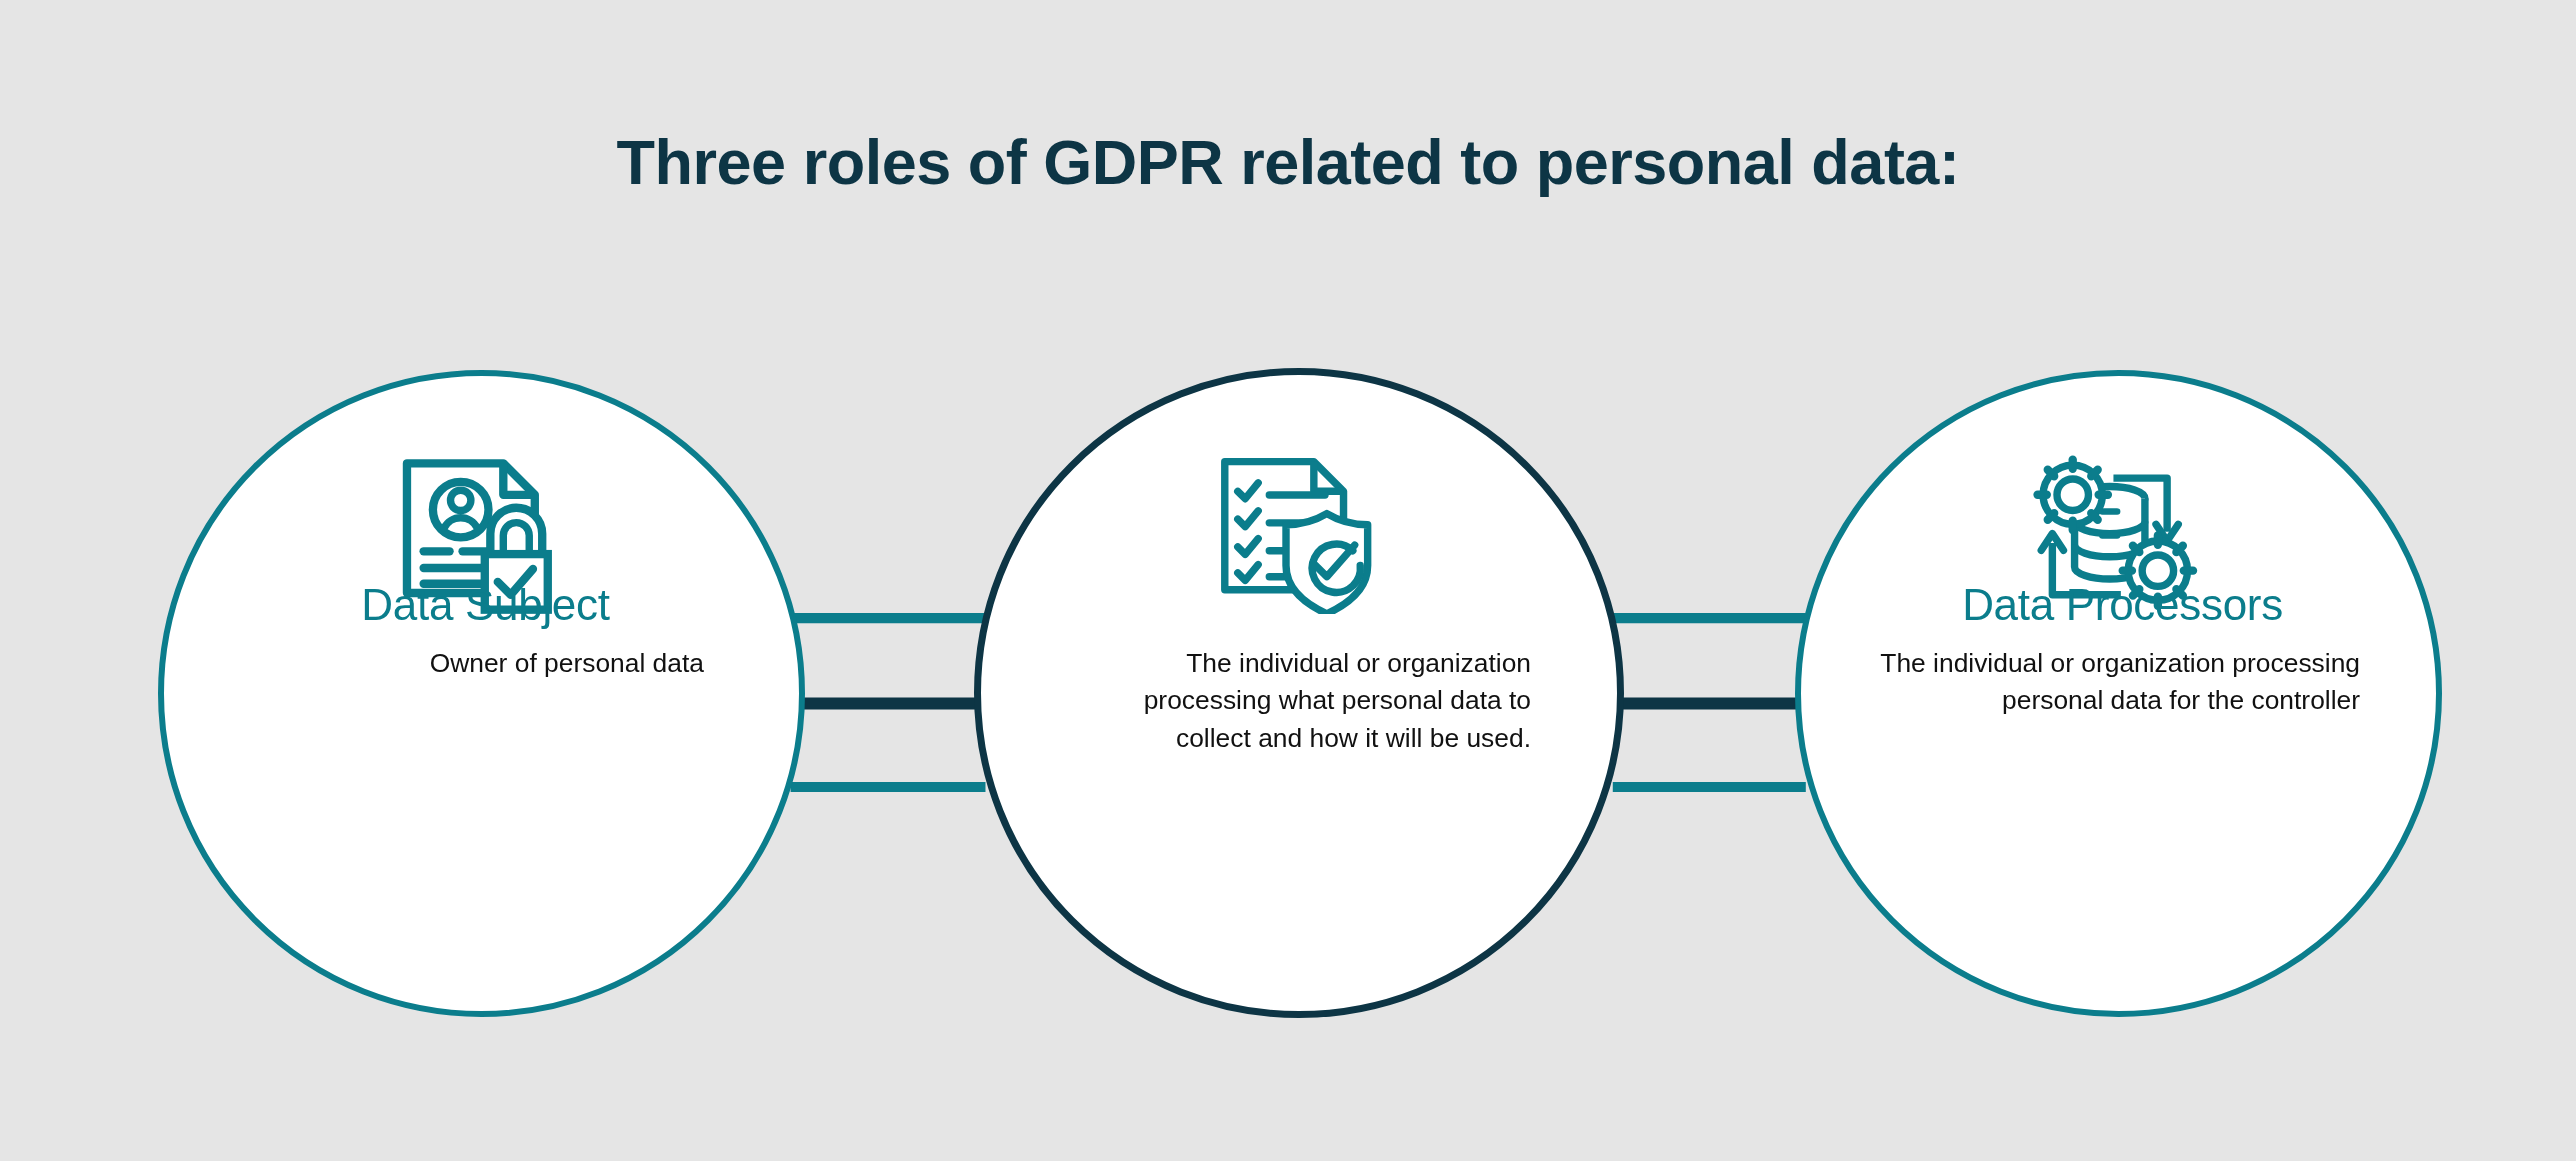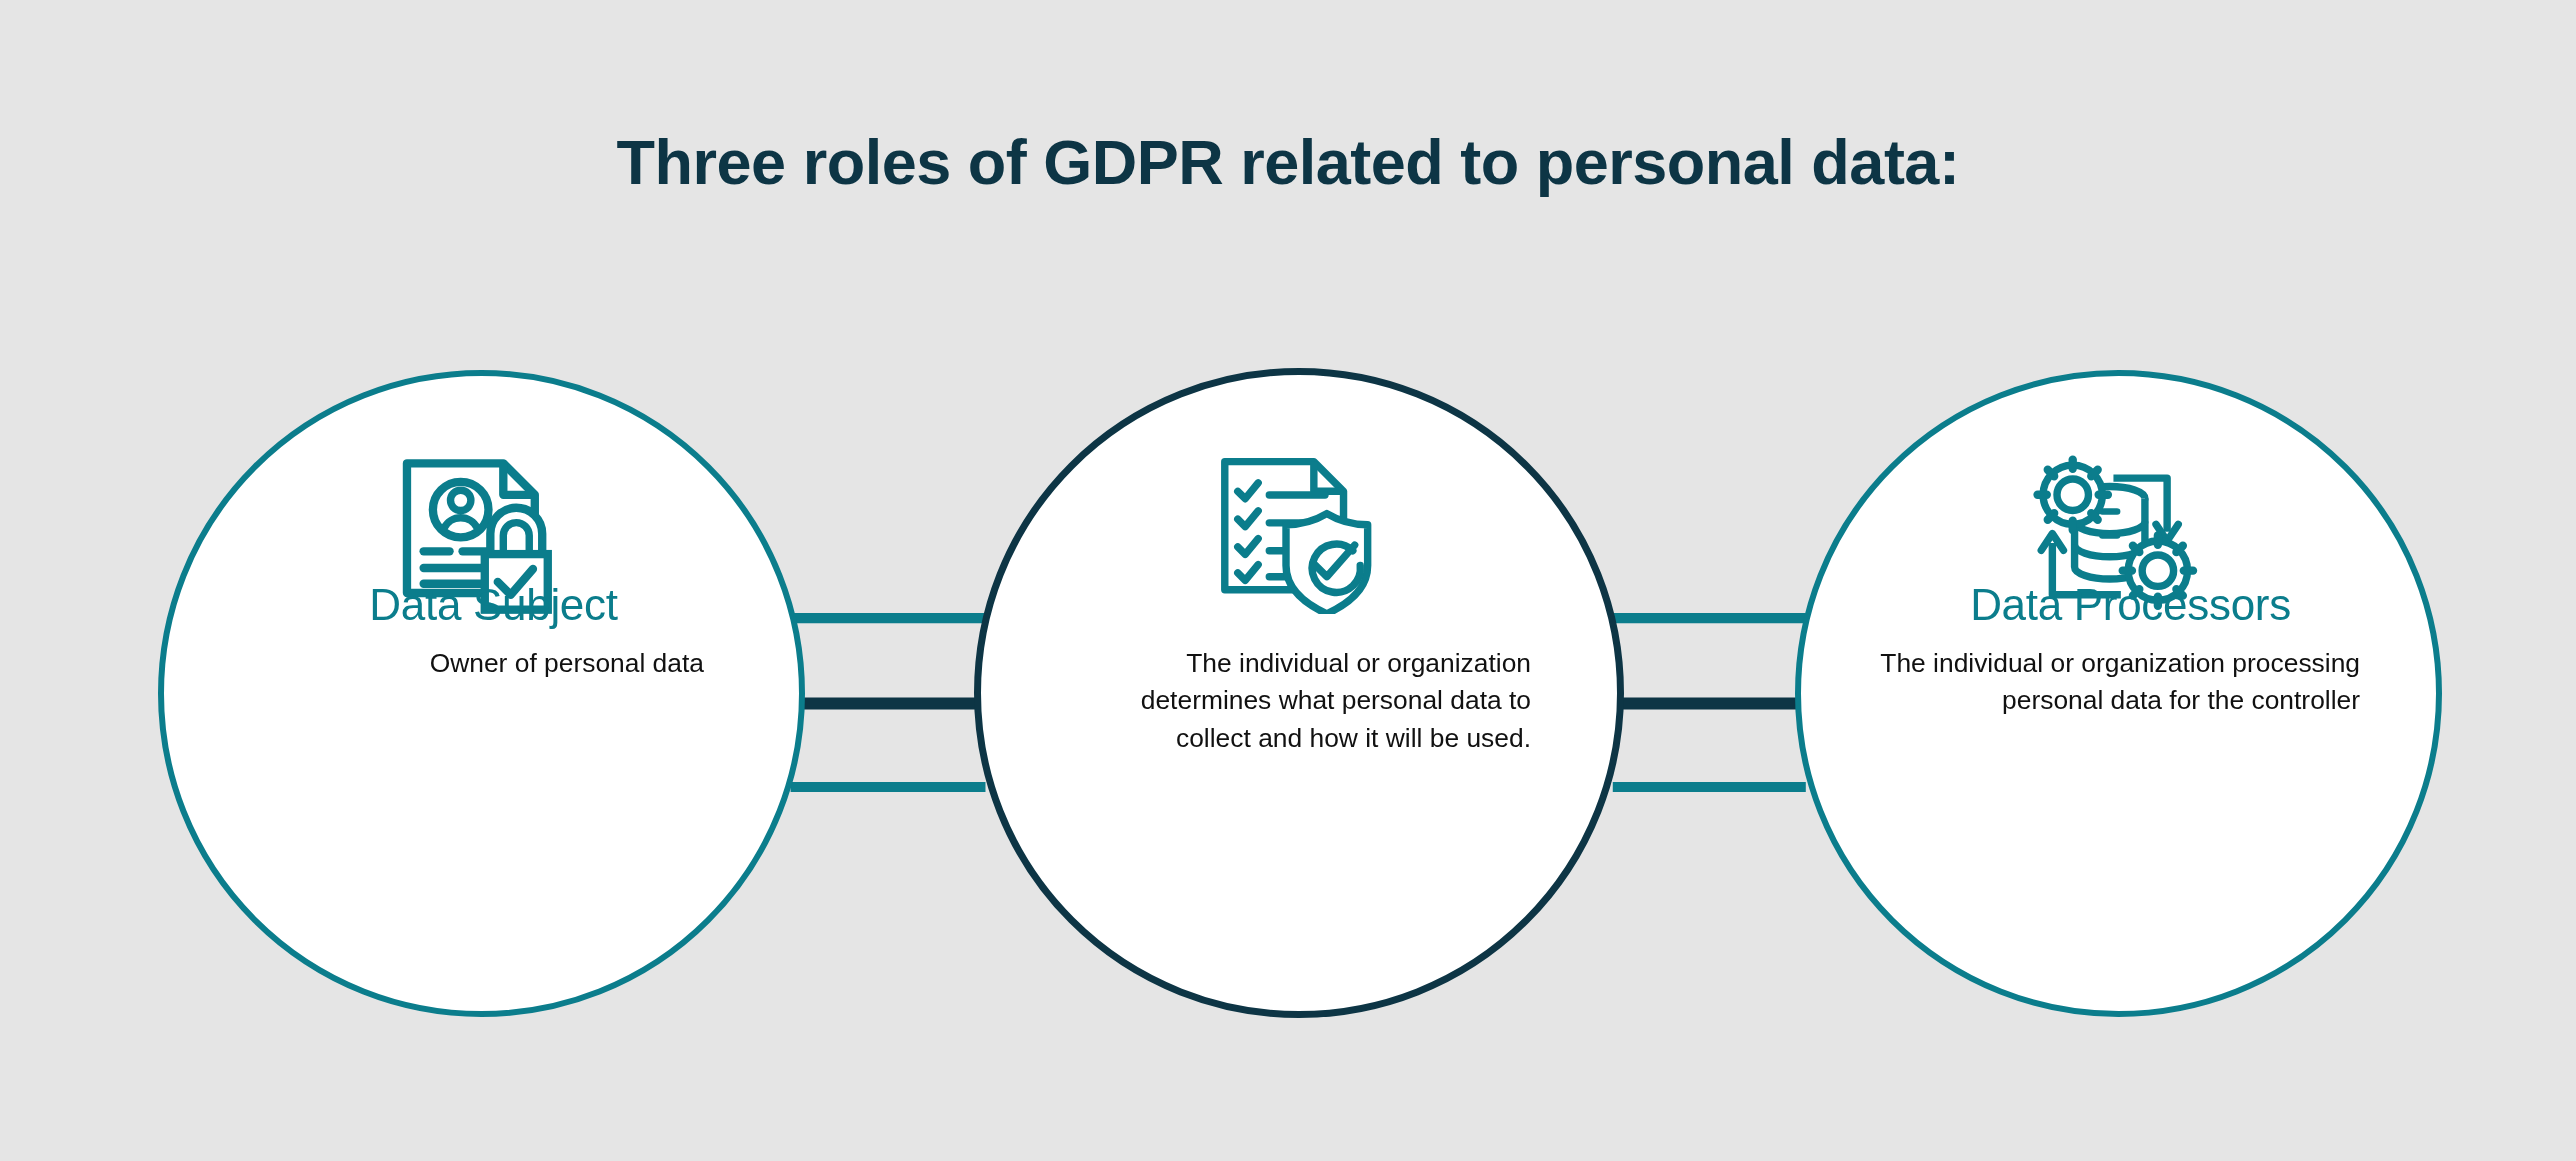--- a/index.html
+++ b/index.html
@@ -61,21 +61,21 @@
 
   .node-icon {
     position: absolute;
     left: 50%;
     transform: translateX(-50%);
     display: block;
   }
 
   .node-title {
     position: absolute;
-    left: 12px;
+    left: 4px;
     width: 100%;
     text-align: center;
     color: #0b7d8c;
     font-size: 44px;
     font-weight: 400;
     letter-spacing: -0.3px;
     line-height: 1.05;
     white-space: nowrap;
   }
 
@@ -184,21 +184,21 @@
       <path d="M24 128 l8 8 l14 -17" stroke="#0b7d8c" stroke-width="8" fill="none" stroke-linecap="round" stroke-linejoin="round"></path>
       <line x1="58" y1="132" x2="84" y2="132" stroke="#0b7d8c" stroke-width="8" stroke-linecap="round"></line>
 
       <path d="M76 76 c18 0 34 -6 44 -12 c10 6 26 12 44 12 v44 c0 26 -22 42 -44 52 c-22 -10 -44 -26 -44 -52 Z" stroke="#0b7d8c" stroke-width="8" fill="#fff" stroke-linejoin="round"></path>
 
       <path d="M148 104 a26 26 0 1 0 8 16" stroke="#0b7d8c" stroke-width="8" fill="none" stroke-linecap="round"></path>
       <path d="M108 120 l12 12 l30 -34" stroke="#0b7d8c" stroke-width="8" fill="none" stroke-linecap="round" stroke-linejoin="round"></path>
     </svg>
 
 
-    <div class="node-desc">The individual or organization determines what personal data to collect and how it will be used.</div>
+    <div class="node-desc">The individual or organization processing what personal data to collect and how it will be used.</div>
   </div>
 
   <div class="node teal" id="node-data-processors">
 
     <svg class="node-icon" width="174" height="163" viewBox="0 0 188 176" fill="none" xmlns="http://www.w3.org/2000/svg">
 
       <path d="M88 26 H146 V84" stroke="#0b7d8c" stroke-width="8" fill="none" stroke-linejoin="round"></path>
       <path d="M134 76 l12 18 l12 -18" stroke="#0b7d8c" stroke-width="8" fill="none" stroke-linecap="round" stroke-linejoin="round"></path>
 
       <path d="M96 152 H22 V96" stroke="#0b7d8c" stroke-width="8" fill="none" stroke-linejoin="round"></path>

